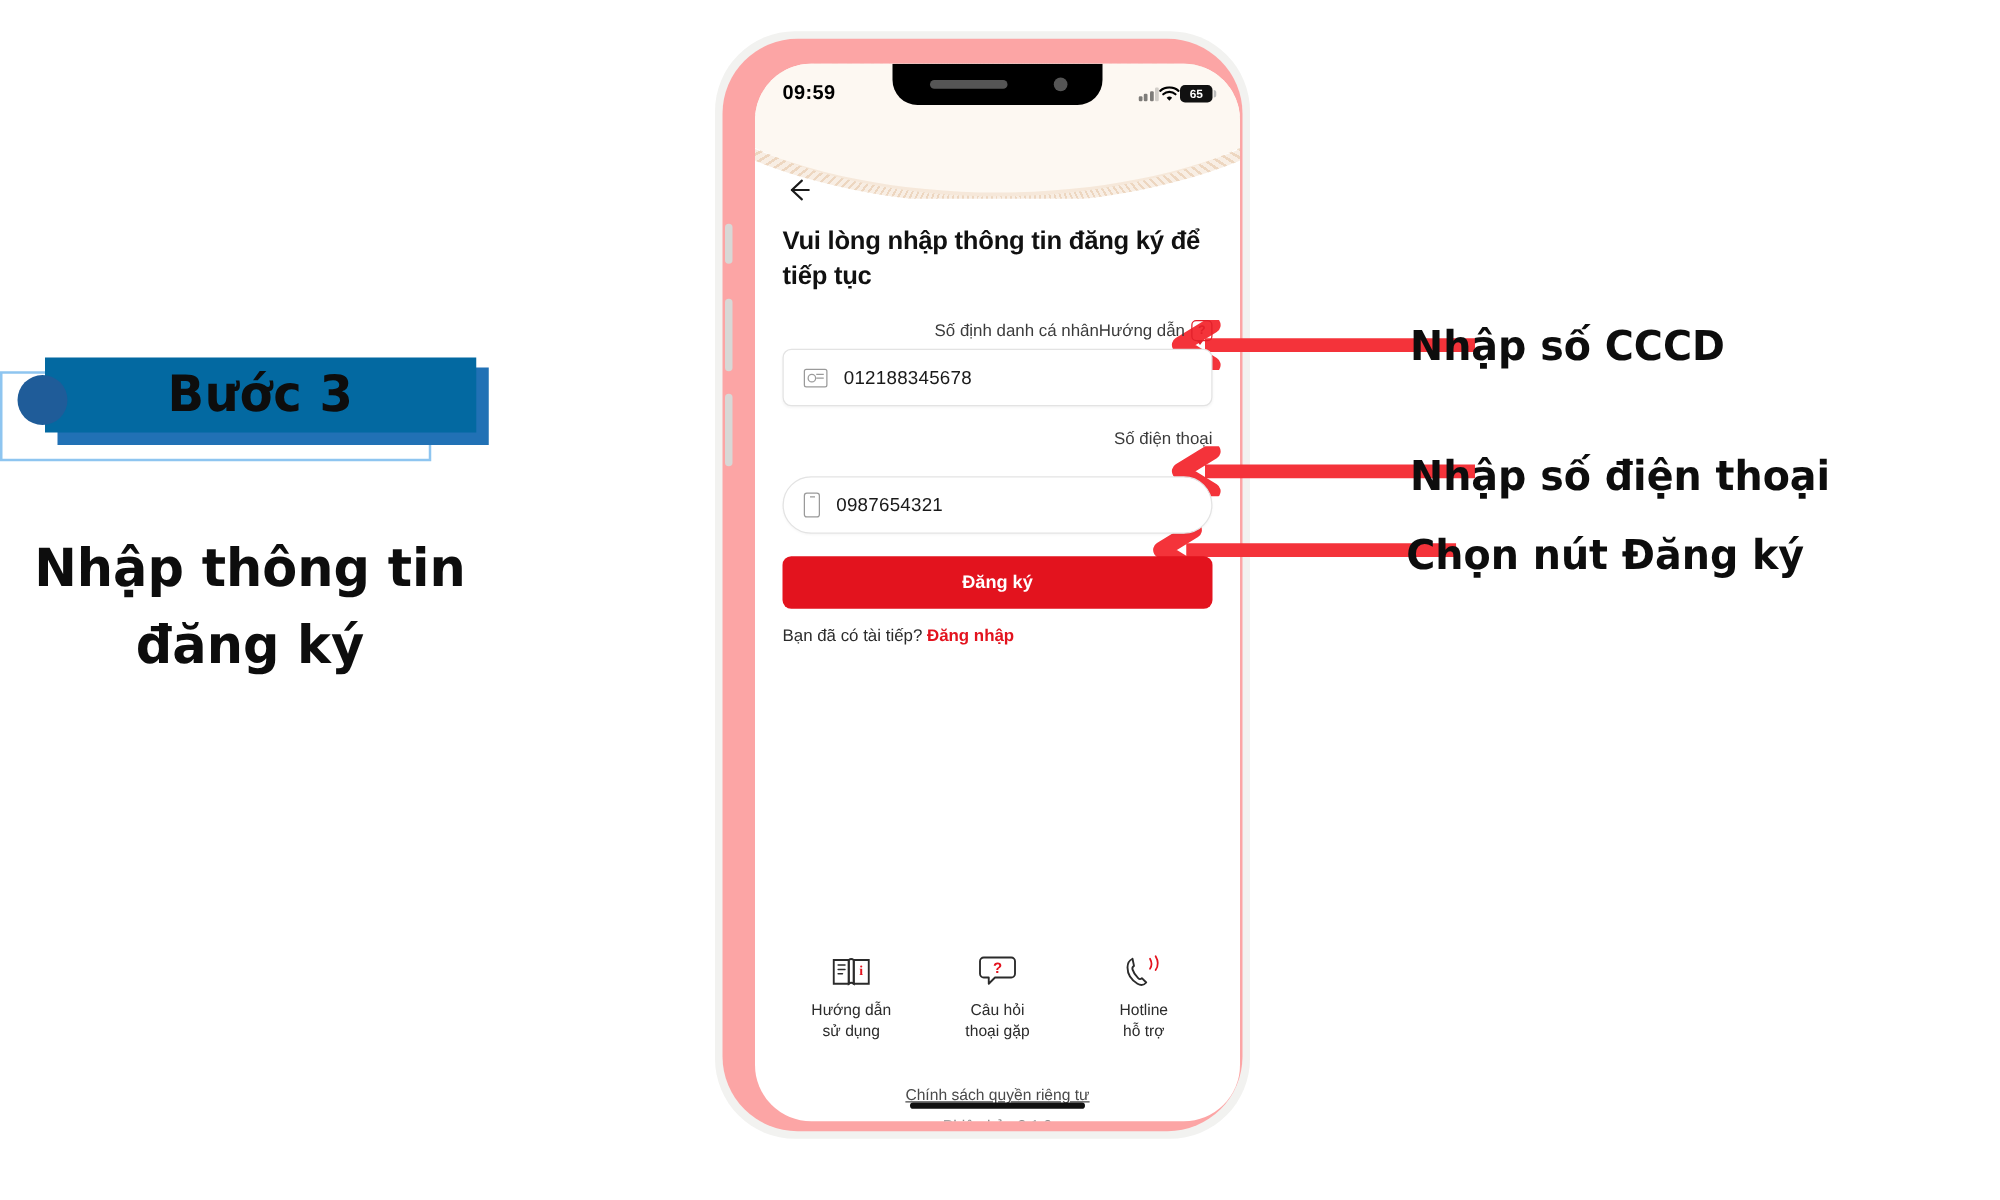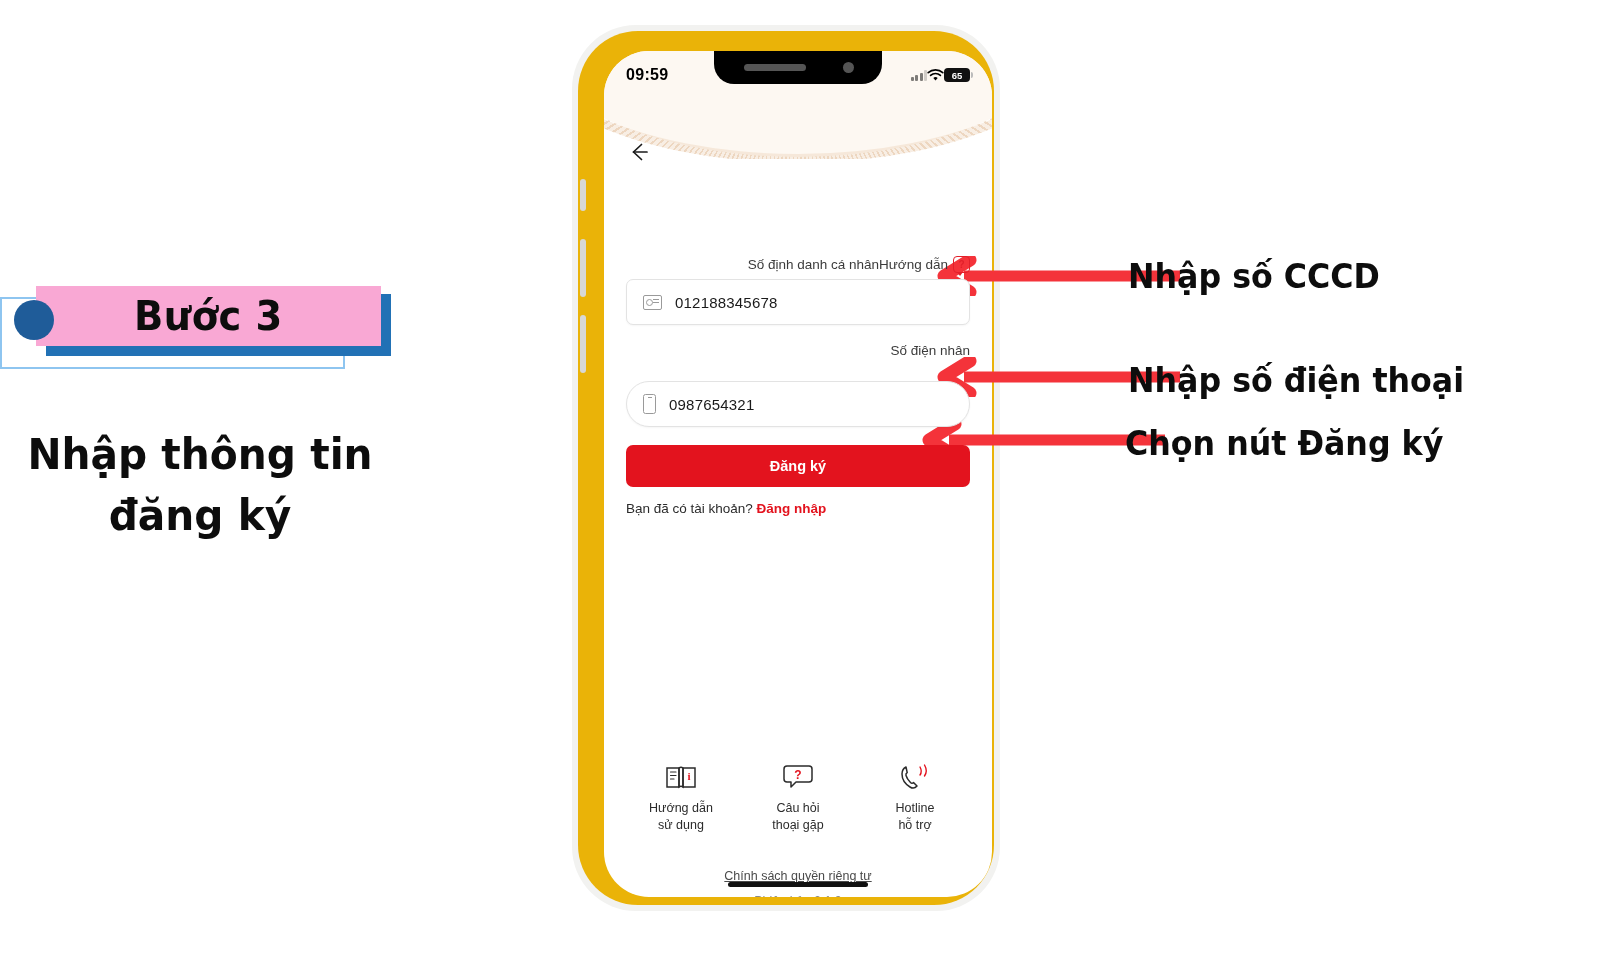--- a/index.html
+++ b/index.html
@@ -18,21 +18,21 @@
   .step-outline{
     position:absolute; left:0px; top:297px; width:345px; height:72px;
     border:2px solid #8ec5f0; background:transparent; box-sizing:border-box;
   }
   .step-shadow{
     position:absolute; left:46px; top:294px; width:345px; height:62px;
     background:#2171b5;
   }
   .step-box{
     position:absolute; left:36px; top:286px; width:345px; height:60px;
-    background:#f9a8d4;
+    background:#0369a1;
     display:flex; align-items:center; justify-content:center;
   }
   .step-box-label{
     font-size:40px; font-weight:700; color:#0d0d0d; letter-spacing:.5px;
     font-family:"DejaVu Sans", sans-serif;
     transform:scaleX(.96);
   }
   .step-dot{
     position:absolute; left:14px; top:300px; width:40px; height:40px;
     border-radius:50%; background:#1f5c99;
@@ -49,21 +49,21 @@
   #phone-wrap{
     position:absolute; left:566px; top:25px; width:440px; height:890px;
   }
   .phone-outer{
     position:absolute; left:6px; top:0; width:428px; height:886px;
     background:#f2f2f0;
     border-radius:64px;
   }
   .phone-body{
     position:absolute; left:12px; top:6px; width:416px; height:874px;
-    background:#eab308; border-radius:60px;
+    background:#fca5a5; border-radius:60px;
   }
   .phone-screen{
     position:absolute; left:26px; top:20px; width:388px; height:846px;
     background:#fff; border-radius:45px; overflow:hidden;
   }
   .btn-side{ position:absolute; background:#d8d8d6; border-radius:3px;}
   .btn-mute{ left:2px; top:148px; width:6px; height:32px;}
   .btn-volup{ left:2px; top:208px; width:6px; height:58px;}
   .btn-voldn{ left:2px; top:284px; width:6px; height:58px;}
   .btn-power{ right:2px; top:230px; width:6px; height:86px; background:#d8d8d6;}
@@ -295,45 +295,46 @@
 
       <div class="app-content">
 
         <div class="back-row">
           <svg class="back-arrow" viewBox="0 0 26 26">
             <path d="M15.5 5.5 L7.5 13 L15.5 20.5" stroke="#1a1a1a" stroke-width="1.7" fill="none" stroke-linecap="round" stroke-linejoin="round"></path>
             <path d="M7.5 13 H21" stroke="#1a1a1a" stroke-width="1.7" fill="none" stroke-linecap="round"></path>
           </svg>
         </div>
 
+        <div class="page-title">Vui lòng nhập thông tin đăng ký để tiếp tục</div>
 
         <div class="field-label-row" style="top:205px;">
           <span class="field-label">Số định danh cá nhân</span>
           <span class="guide-wrap">
             <span class="guide-text">Hướng dẫn</span>
             <span class="guide-icon">?</span>
           </span>
         </div>
         <div class="input-box" style="top:228px;">
           <span class="icon-idcard"></span>
           <span class="input-value">012188345678</span>
         </div>
 
         <div class="field-label-row" style="top:292px;">
-          <span class="field-label">Số điện nhân</span>
+          <span class="field-label">Số điện thoại</span>
         </div>
         <div class="input-box" style="top:330px;border-radius:23px;">
           <span class="icon-phone"></span>
           <span class="input-value">0987654321</span>
         </div>
 
         <button class="submit-btn" style="top:394px;">Đăng ký</button>
 
         <div class="login-line" style="top:450px;">
-          <span>Bạn đã có tài khoản? </span>
+          <span>Bạn đã có tài tiếp? </span>
           <span class="login-link">Đăng nhập</span>
         </div>
 
         <div class="footer-nav">
           <div class="fn-item">
             <svg class="fn-ico" viewBox="0 0 34 28">
               <path d="M3 5 H15 V24 H3 Z" stroke="#2b2b2b" stroke-width="1.5" fill="none"></path>
               <path d="M19 5 H31 V24 H19 Z" stroke="#2b2b2b" stroke-width="1.5" fill="none"></path>
               <path d="M15 5 q2 -1.5 4 0 V24 q-2 -1.5 -4 0 Z" stroke="#2b2b2b" stroke-width="1.5" fill="none"></path>
               <path d="M6.5 9 H12 M6.5 12.5 H12 M6.5 16 H10" stroke="#2b2b2b" stroke-width="1.2" stroke-linecap="round"></path>

